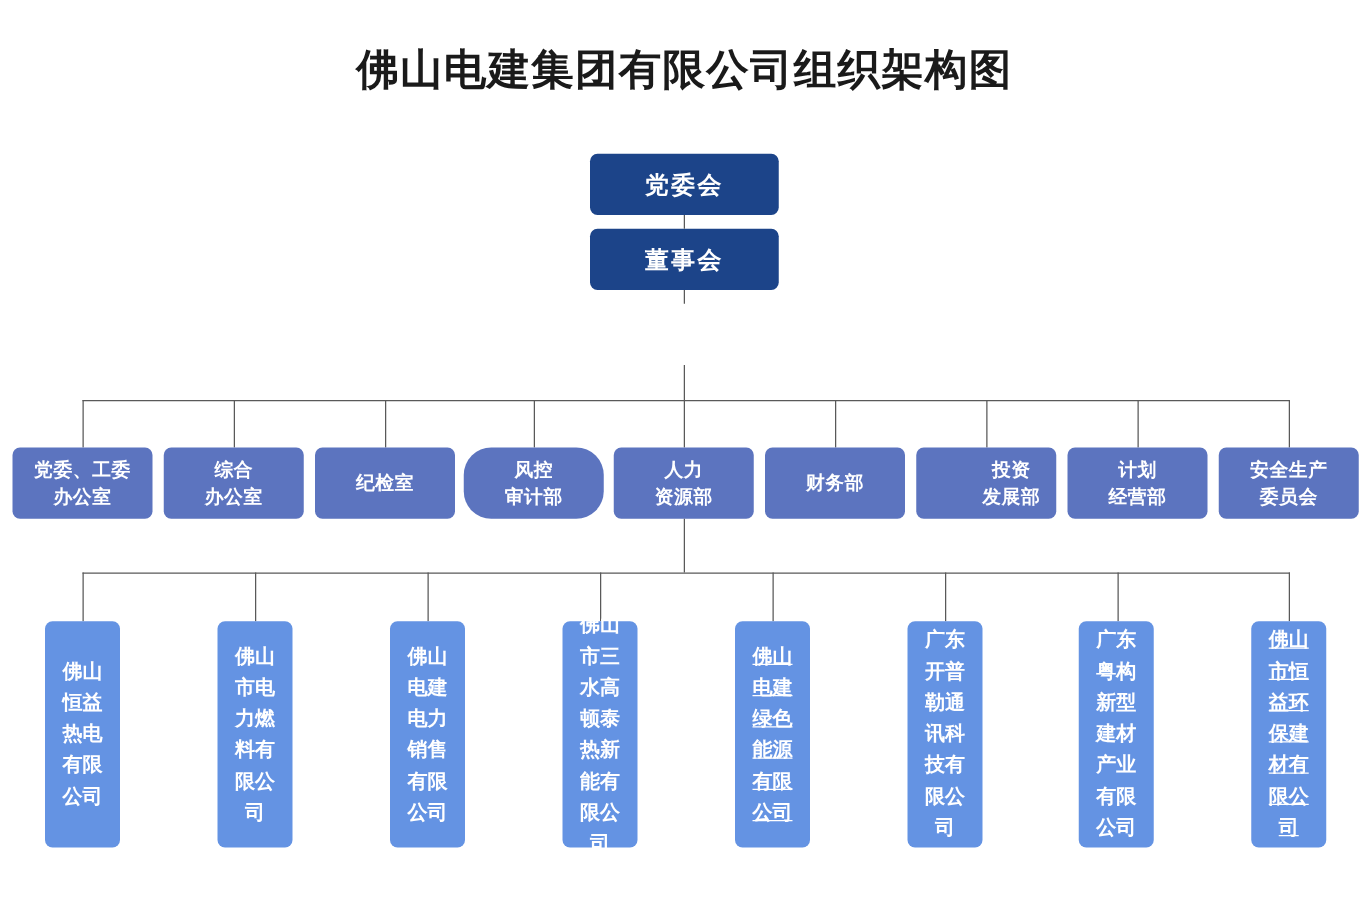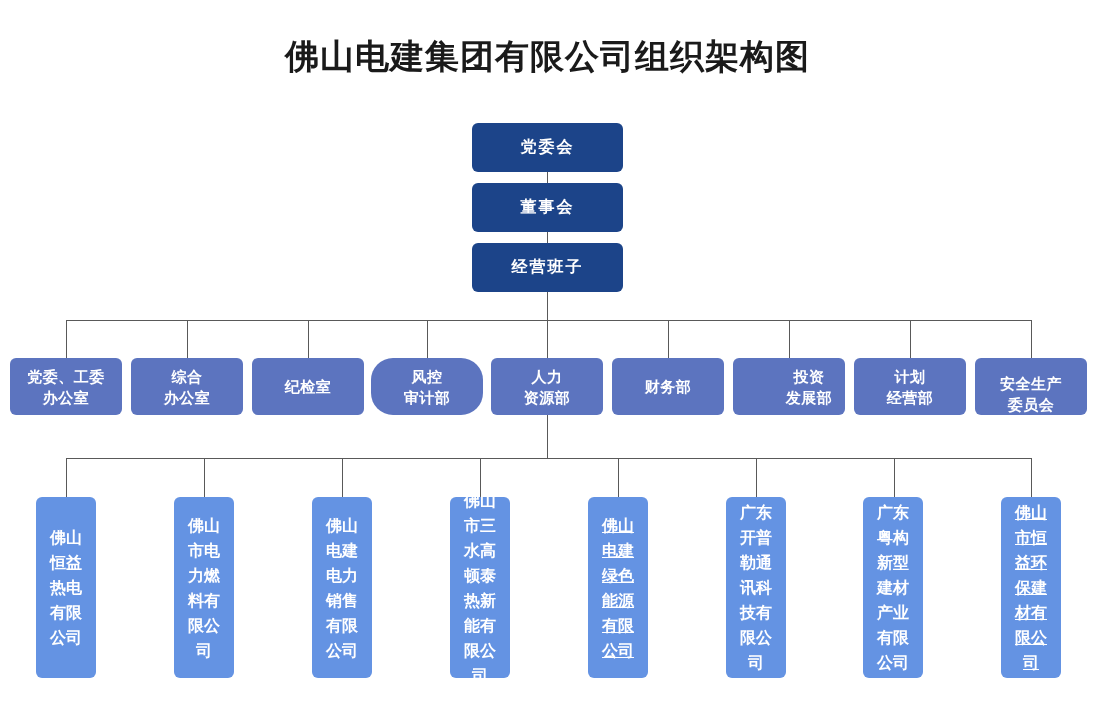--- a/index.html
+++ b/index.html
@@ -44,21 +44,21 @@
     justify-content: center;
     text-align: center;
   }
 
   
   .node.lvl1 {
     left: 472px;
     width: 151px;
     height: 49px;
     background: #1c4489;
-    font-size: 16px;
+    font-size: 19px;
     font-weight: bold;
     letter-spacing: 2px;
   }
 
   
   .node.lvl2 {
     top: 358px;
     width: 112px;
     height: 57px;
     background: #5c74bf;
@@ -103,23 +103,20 @@
 
 <div id="canvas">
 
   <div id="chart-title">佛山电建集团有限公司组织架构图</div>
 
   <div class="node lvl1" style="top:123px;">
     <span class="label">党委会</span>
   </div>
   <div class="node lvl1" style="top:183px;">
     <span class="label">董事会</span>
-  </div>
-  <div class="node lvl1" style="top:243px;">
-    <span class="label">经营班子</span>
   </div>
 
   <div class="conn v" style="left:547px; top:172px; height:11px;"></div>
   <div class="conn v" style="left:547px; top:232px; height:11px;"></div>
 
   <div class="conn v" style="left:547px; top:292px; height:28px;"></div>
 
   <div class="conn h" style="left:66px; top:320px; width:966px;"></div>
 
   <div class="conn v" style="left:66px;  top:320px; height:38px;"></div>
@@ -155,21 +152,21 @@
     <span class="label">财务部</span>
   </div>
   <div class="node lvl2" style="left:733px;padding-left:40px;">
     <span class="label">投资
 发展部</span>
   </div>
   <div class="node lvl2" style="left:854px;">
     <span class="label">计划
 经营部</span>
   </div>
-  <div class="node lvl2" style="left:975px;align-items:flex-end;">
+  <div class="node lvl2" style="left:975px;">
     <span class="label">安全生产
 委员会</span>
   </div>
 
   <div class="conn v" style="left:547px; top:415px; height:43px;"></div>
   <div class="conn h" style="left:66px; top:458px; width:966px;"></div>
 
   <div class="conn v" style="left:66px;  top:458px; height:39px;"></div>
   <div class="conn v" style="left:204px; top:458px; height:39px;"></div>
   <div class="conn v" style="left:342px; top:458px; height:39px;"></div>

